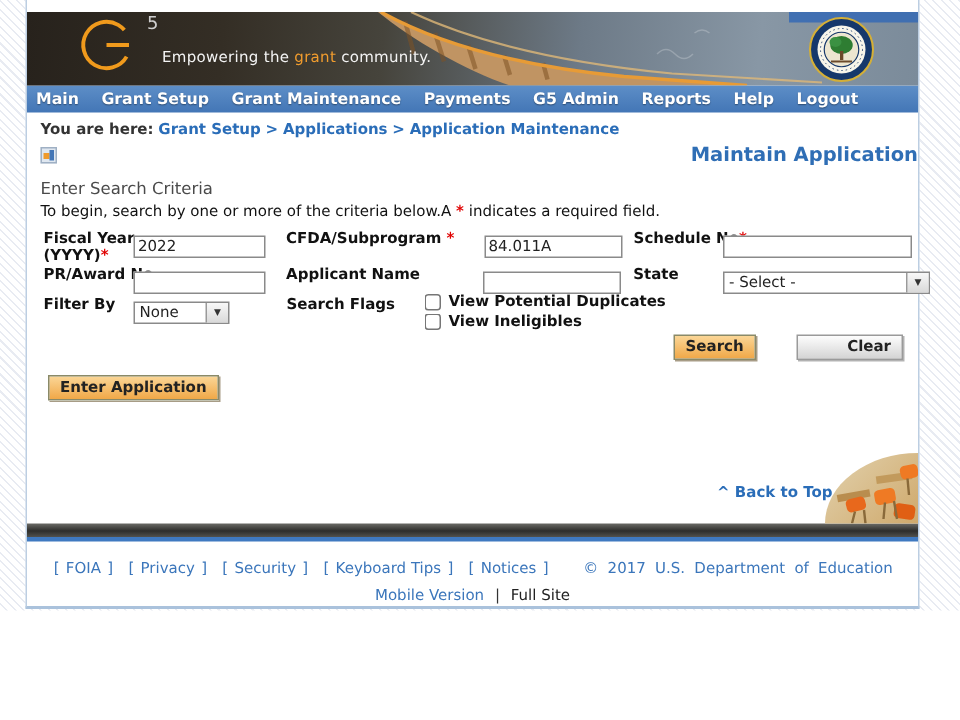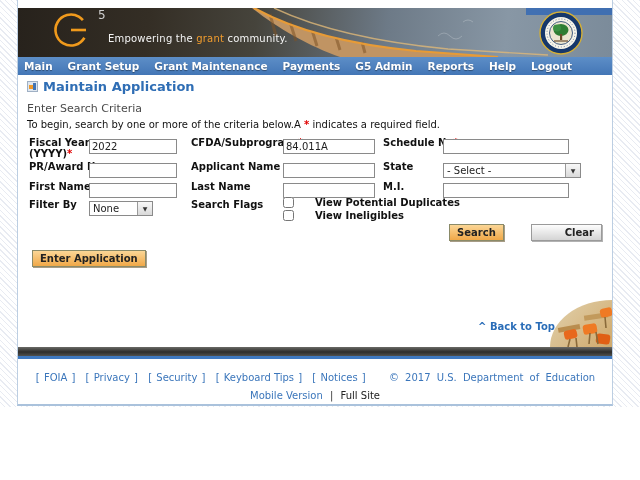--- a/index.html
+++ b/index.html
@@ -27,47 +27,47 @@
          gap:15px; padding-left:6px; }
   .nav-item { color:#fff; font-size:10.5px; font-weight:bold; text-shadow:0 1px 1px rgba(0,0,0,.4);
               cursor:pointer; white-space:nowrap; }
 
   
   .content { position:relative; height:268px; }
   .crumbs { margin:6px 0 0 9px; font-size:10px; height:11px; }
   .crumb-pre { color:#333; font-weight:bold; }
   .crumb-link, .crumb-sep { color:#2a6db8; font-weight:bold; }
   .crumb-link { cursor:pointer; }
-  .title-row { margin:4px 0 0 9px; height:14px; display:flex; align-items:center; gap:5px; }
+  .title-row { margin:4px 0 0 9px; height:14px; display:flex; align-items:center; gap:5px;justify-content:space-between; }
   .ticon { width:11px; height:11px; background:#dfe7f0; border:1px solid #9fb0c4; position:relative; display:inline-block; }
   .ticon-o { position:absolute; left:1px; top:3px; width:4px; height:4px; background:#ef9a2c; }
   .ticon-b { position:absolute; right:1px; top:1px; width:3px; height:7px; background:#4376b6; }
   .page-title { color:#2f6eb5; font-size:13px; font-weight:bold; }
   .sec-head { margin:9px 0 0 9px; font-size:11px; color:#4a4a4a; height:12px; }
   .instr { margin:5px 0 0 9px; font-size:10px; color:#111; height:12px; }
   .req { color:#e00000; font-weight:bold; }
 
   
   .form { margin:4px 0 0 11px; }
   .frow { display:flex; align-items:flex-start; }
   .r1 { height:24px; } .r2 { height:20px; } .r3 { height:18px; } .r4 { height:26px; }
   .lbl { font-size:10px; font-weight:bold; color:#111; padding-top:2px; white-space:nowrap; }
   .l1 { width:60px; } .f1 { width:102px; }
-  .l2 { width:92px; } .f2 { width:100px; }
+  .l2 { width:92px; } .f2 { width:100px;margin-left:40px; }
   .l3 { width:60px; } .f3 { width:130px; }
   input.txt { height:15px; border:1px solid #8a8a8a; font-size:10px; padding:0 2px;
               font-family:"DejaVu Sans",sans-serif; color:#222; }
   .f1 input.txt { width:88px; } .f2 input.txt { width:92px; } .f3 input.txt { width:126px; }
   .combo { display:inline-flex; border:1px solid #8a8a8a; background:#fff; height:15px; }
   .combo-state { width:138px; } .combo-filter { width:64px; }
   .combo-val { font-size:10px; color:#222; padding:1px 3px; flex:1; overflow:hidden; white-space:nowrap; }
   .combo-btn { width:15px; background:linear-gradient(#f8f8f8,#d9d9d9); border-left:1px solid #9a9a9a;
                display:flex; align-items:center; justify-content:center; font-size:6px; color:#333; cursor:pointer; }
   .flags { display:flex; flex-direction:column; gap:2px; }
-  .flag { display:flex; align-items:flex-end; gap:21px; }
+  .flag { display:flex; align-items:flex-end; gap:5px; }
   .flag input { width:11px; height:11px; margin:0; cursor:pointer; }
   .flag-lbl { font-size:10px; font-weight:bold; color:#111; }
 
   
   .btnrow { display:flex; justify-content:flex-end; gap:27px; padding-right:10px; margin-top:1px; }
   .btn { font-family:"DejaVu Sans",sans-serif; font-size:10px; font-weight:bold; color:#222;
          border:1px solid #8a8a68; padding:2px 7px; cursor:pointer;
          background:linear-gradient(#fbd696,#f0a848); box-shadow:1px 1px 0 rgba(95,75,35,.55); }
   .btn-gray { background:linear-gradient(#fdfdfd,#d4d4d4); border-color:#9a9a9a; box-shadow:1px 1px 0 rgba(0,0,0,.3);padding-left:33px; }
   .enter-row { margin:6px 0 0 3px; }
@@ -134,20 +134,28 @@
       <span class="nav-item">Grant Maintenance</span>
       <span class="nav-item">Payments</span>
       <span class="nav-item">G5 Admin</span>
       <span class="nav-item">Reports</span>
       <span class="nav-item">Help</span>
       <span class="nav-item">Logout</span>
     </div>
 
     <div class="content">
 
+      <div class="crumbs">
+        <span class="crumb-pre">You are here:</span>
+        <span class="crumb-link">Grant Setup</span>
+        <span class="crumb-sep">&gt;</span>
+        <span class="crumb-link">Applications</span>
+        <span class="crumb-sep">&gt;</span>
+        <span class="crumb-link">Application Maintenance</span>
+      </div>
 
       <div class="title-row">
         <span class="ticon">
             <span class="ticon-o"></span>
             <span class="ticon-b"></span>
           </span>
         <span class="page-title">Maintain Application</span>
       </div>
 
       <div class="sec-head">Enter Search Criteria</div>
@@ -179,28 +187,20 @@
           <div class="f2"><input class="txt" type="text" value="" style=""></div>
           <div class="lbl l3">State</div>
           <div class="f3">
             <div class="combo combo-state">
               <span class="combo-val">- Select -</span>
               <span class="combo-btn">▼</span>
             </div>
           </div>
         </div>
 
-        <div class="frow r3">
-          <div class="lbl l1">First Name</div>
-          <div class="f1"><input class="txt" type="text" value="" style=""></div>
-          <div class="lbl l2">Last Name</div>
-          <div class="f2"><input class="txt" type="text" value="" style=""></div>
-          <div class="lbl l3">M.I.</div>
-          <div class="f3"><input class="txt" type="text" value="" style=""></div>
-        </div>
 
         <div class="frow r4">
           <div class="lbl l1">Filter By</div>
           <div class="f1">
             <div class="combo combo-filter">
               <span class="combo-val">None</span>
               <span class="combo-btn">▼</span>
             </div>
           </div>
           <div class="lbl l2">Search Flags</div>

